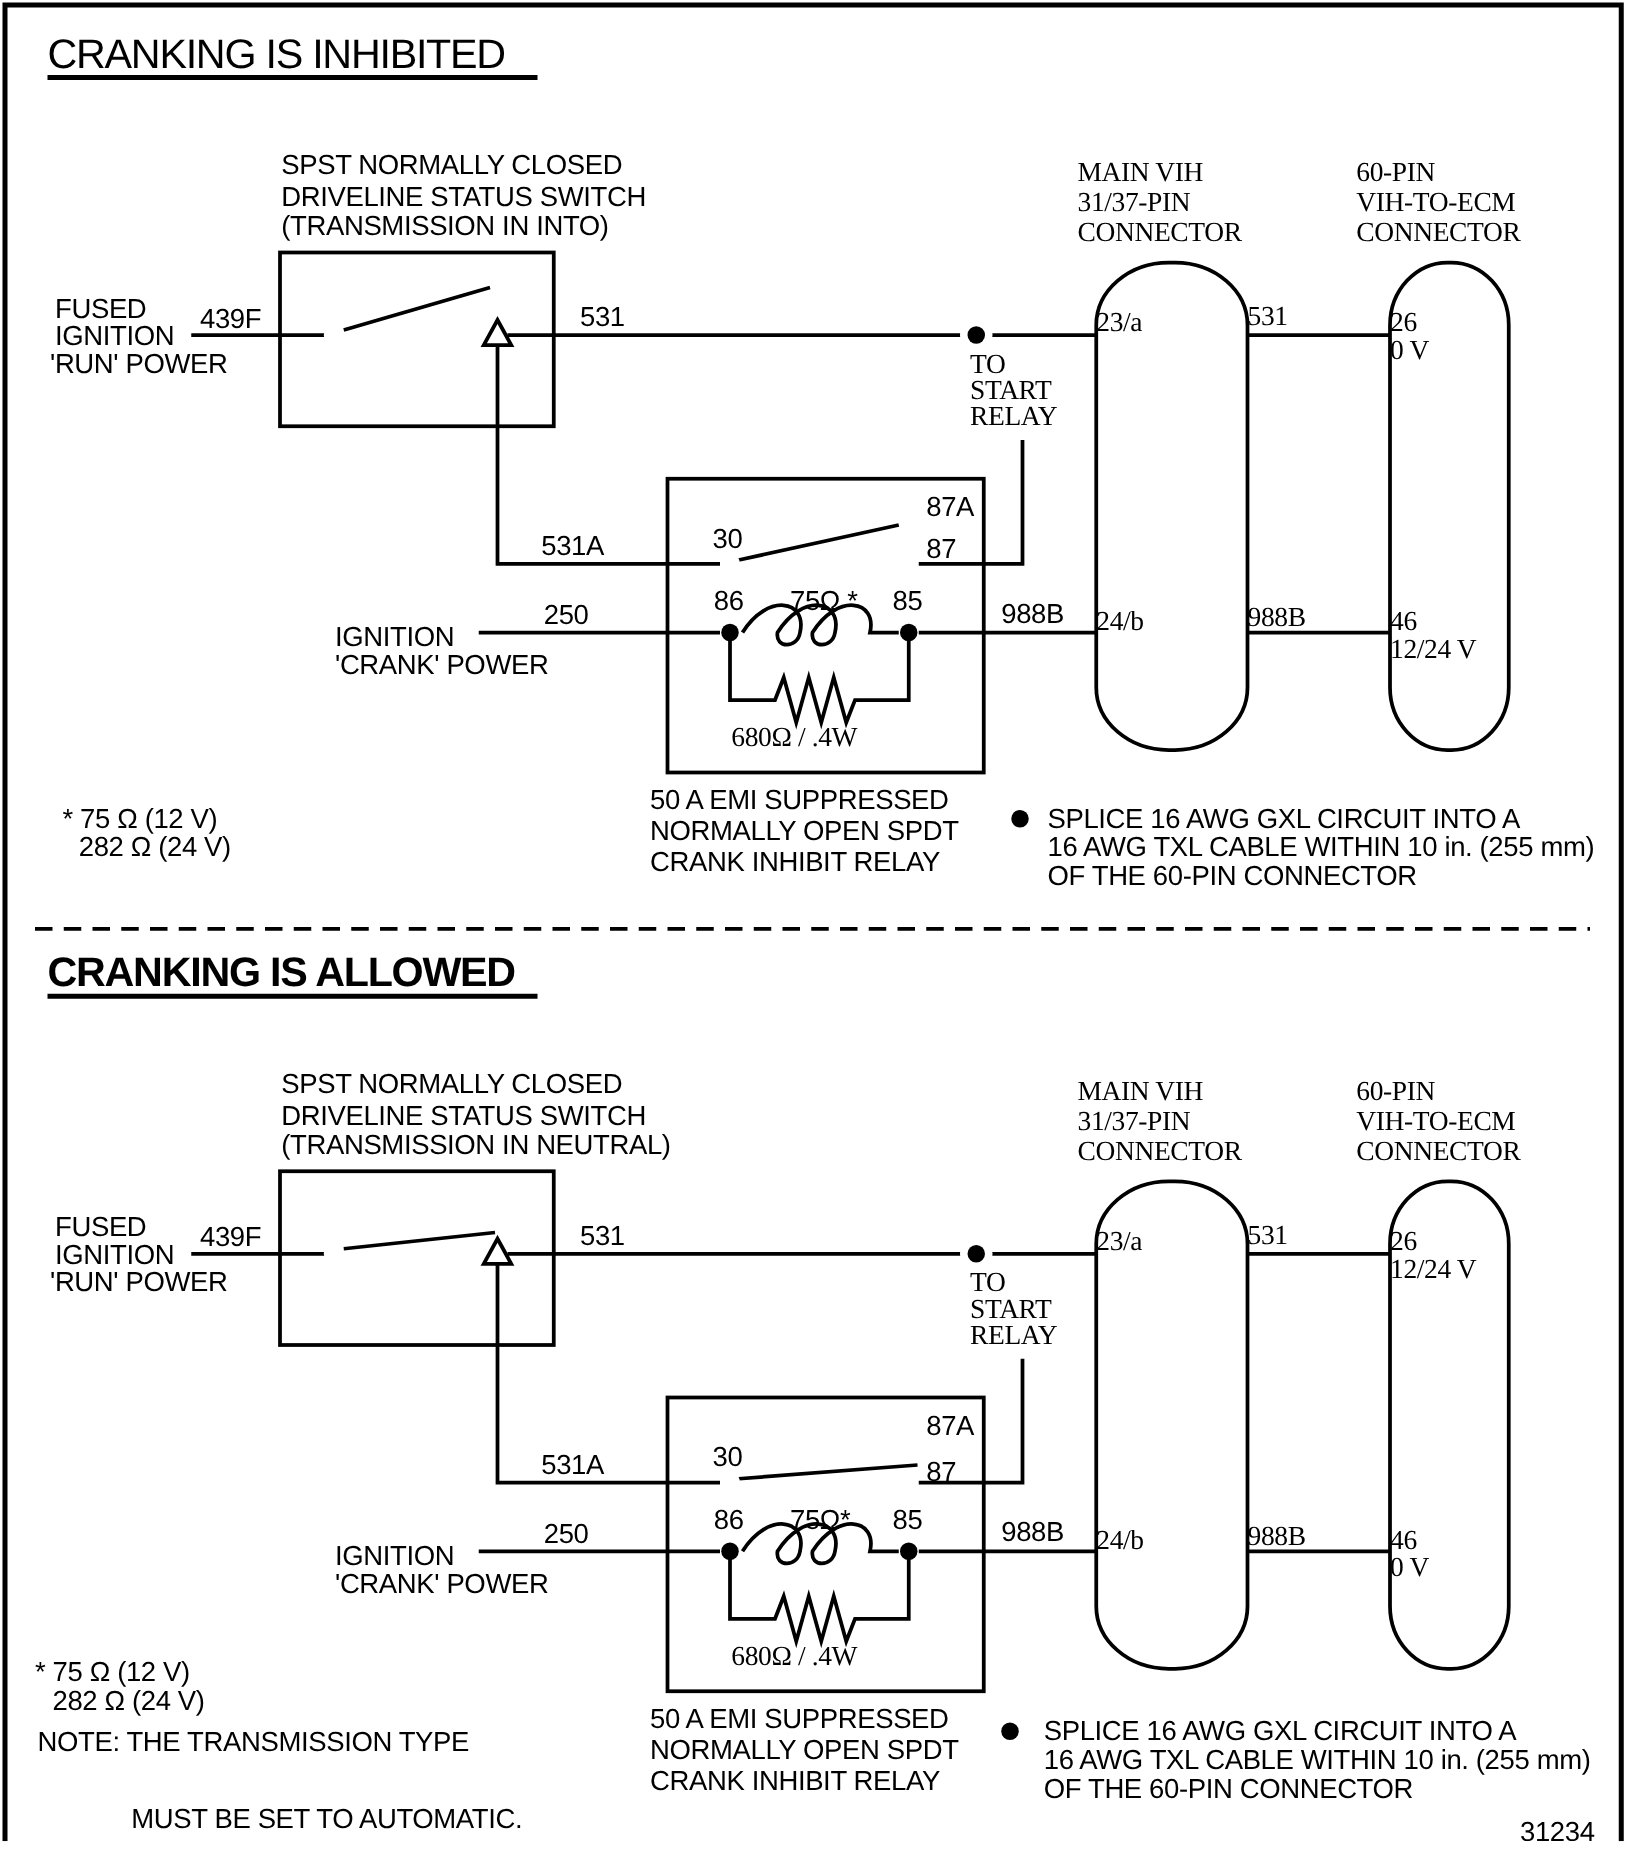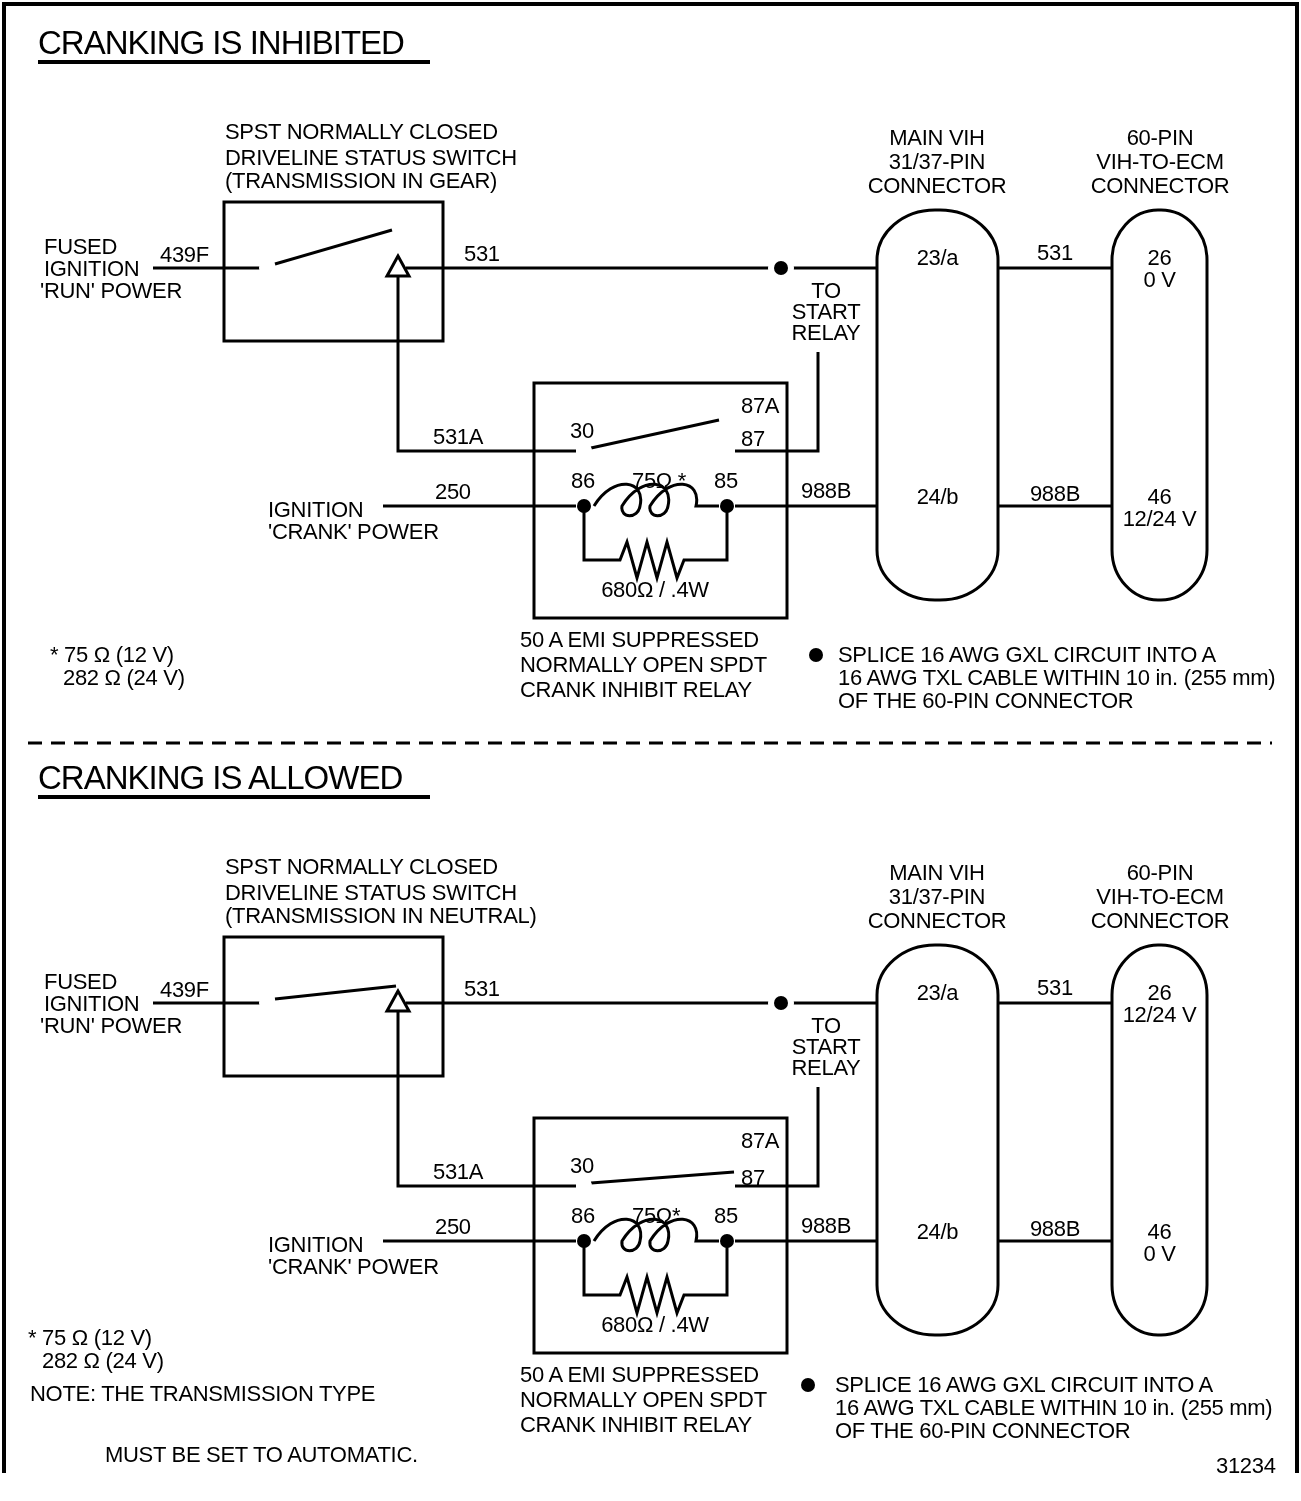--- a/index.html
+++ b/index.html
@@ -14,21 +14,21 @@
   }
   svg.wiring .thick { stroke-width:4; }
   svg.wiring .term { fill:#fff; }
   svg.wiring .dot  { fill:#000; stroke-width:3; }
   svg.wiring .splice-outer { fill:#fff; stroke-width:3; }
   svg.wiring .splice-inner { fill:#000; stroke:none; }
   .t {
     position:absolute; font-size:22px; line-height:22px;
     letter-spacing:-0.3px; white-space:nowrap;
   }
-  .ctr { text-align:center; }
+  .ctr { text-align:left;font-family:Liberation Serif, serif; }
   .title { font-size:33px; line-height:34px; letter-spacing:-1px; }
   .rule { position:absolute; height:4px; background:#000; }
 </style>
 </head>
 <body>
 
 <div class="canvas">
 
   <svg class="wiring" width="1301" height="1501" viewBox="0 0 1301 1501">
 
@@ -104,21 +104,21 @@
       <circle class="splice-outer" cx="808" cy="1385" r="13"></circle>
       <circle class="splice-inner" cx="808" cy="1385" r="7"></circle>
     </g>
   </svg>
 
   <div class="t title" style="left:38px; top:26px;">CRANKING IS INHIBITED</div>
   <div class="rule" style="left:38px; top:60px; width:392px;"></div>
 
   <div class="t" style="left:225px; top:121px;">SPST NORMALLY CLOSED</div>
   <div class="t" style="left:225px; top:147px;">DRIVELINE STATUS SWITCH</div>
-  <div class="t" style="left:225px; top:170px;">(TRANSMISSION IN GEAR)</div>
+  <div class="t" style="left:225px; top:170px;">(TRANSMISSION IN INTO)</div>
 
   <div class="t" style="left:44px; top:236px;">FUSED</div>
   <div class="t" style="left:44px; top:258px;">IGNITION</div>
   <div class="t" style="left:40px; top:280px;">'RUN' POWER</div>
 
   <div class="t" style="left:160px; top:244px;">439F</div>
   <div class="t" style="left:464px; top:243px;">531</div>
 
   <div class="t ctr" style="left:776px; top:280px; width:100px;">TO</div>
   <div class="t ctr" style="left:776px; top:301px; width:100px;">START</div>
@@ -159,21 +159,21 @@
   <div class="t ctr" style="left:1112px; top:486px; width:95px;">46</div>
   <div class="t ctr" style="left:1112px; top:508px; width:95px;">12/24 V</div>
 
   <div class="t" style="left:50px; top:644px;">* 75 Ω (12 V)</div>
   <div class="t" style="left:63px; top:667px;">282 Ω (24 V)</div>
 
   <div class="t" style="left:838px; top:644px;">SPLICE 16 AWG GXL CIRCUIT INTO A</div>
   <div class="t" style="left:838px; top:667px;">16 AWG TXL CABLE WITHIN 10 in. (255 mm)</div>
   <div class="t" style="left:838px; top:690px;">OF THE 60-PIN CONNECTOR</div>
 
-  <div class="t title" style="left:38px; top:761px;">CRANKING IS ALLOWED</div>
+  <div class="t title" style="left:38px; top:761px;font-weight:bold;">CRANKING IS ALLOWED</div>
   <div class="rule" style="left:38px; top:795px; width:392px;"></div>
 
   <div class="t" style="left:225px; top:856px;">SPST NORMALLY CLOSED</div>
   <div class="t" style="left:225px; top:882px;">DRIVELINE STATUS SWITCH</div>
   <div class="t" style="left:225px; top:905px;">(TRANSMISSION IN NEUTRAL)</div>
 
   <div class="t" style="left:44px; top:971px;">FUSED</div>
   <div class="t" style="left:44px; top:993px;">IGNITION</div>
   <div class="t" style="left:40px; top:1015px;">'RUN' POWER</div>
 

